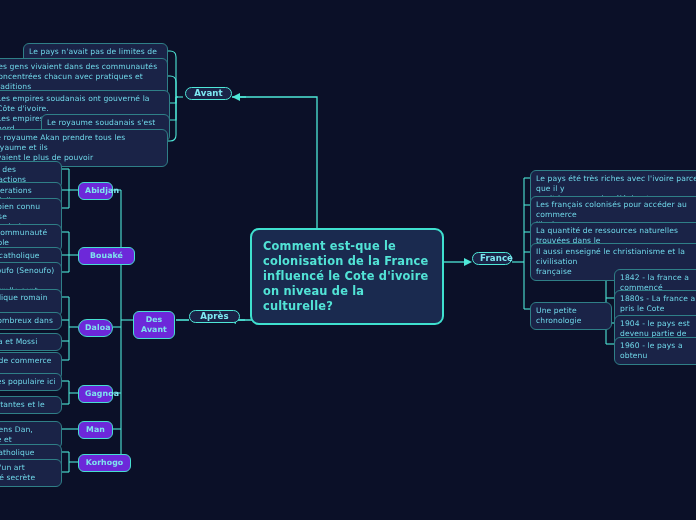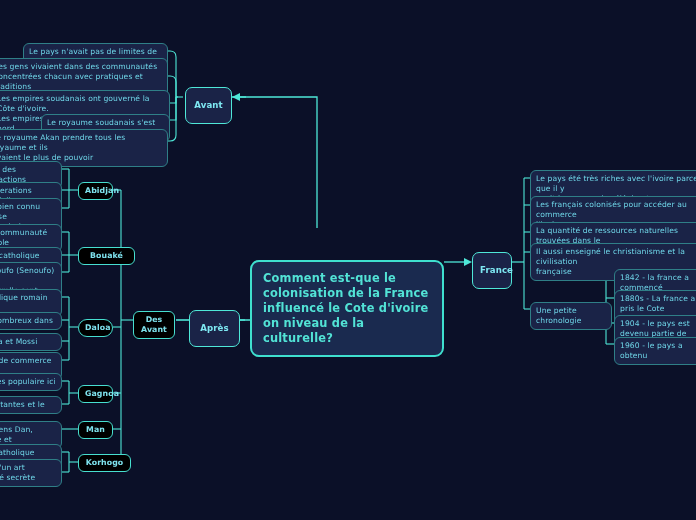--- a/index.html
+++ b/index.html
@@ -25,45 +25,44 @@
     letter-spacing:.1px;
     white-space:pre-line;
   }
   .node.branch{
     background:#1a2347;
     border:1.4px solid #4fe8d8;
     color:#7ee8f2;
     font-size:8.6px;
     font-weight:bold;
     border-radius:7px;
-    padding:12px 7px;
+    padding:0 7px;
     text-align:center;
     line-height:11px;
   }
   .node.city{
-    background:#000000;
+    background:#6d28d9;
     border:1.2px solid #47dfd0;
     color:#7fe3ee;
     font-size:7.8px;
     font-weight:bold;
     border-radius:6px;
     padding:3px 6px;
     text-align:center;
   }
   .node.center{
     background:#1a2a4f;
     border:2px solid #3fe0cf;
     border-radius:9px;
     color:#52e3d6;
     font-size:11.4px;
     font-weight:bold;
     line-height:15px;
     padding:9px 11px;
     letter-spacing:.2px;
-    margin-top:32px;
   }
 </style>
 </head>
 <body>
 
 <div id="canvas">
 
   <svg id="wires">
     <g fill="none" stroke="#4fe8d8" stroke-width="1.1">
 

